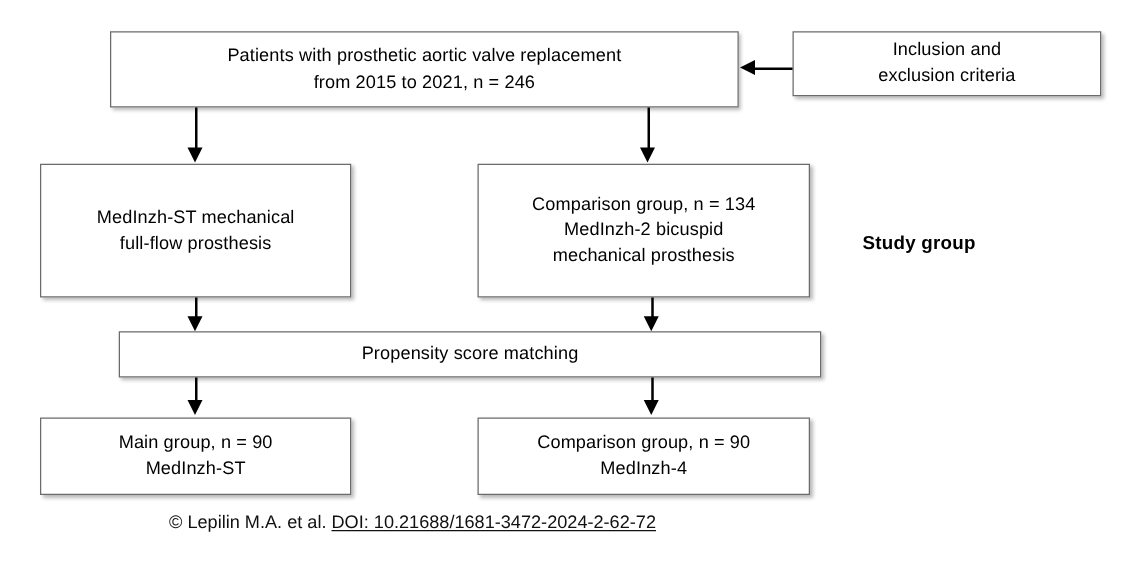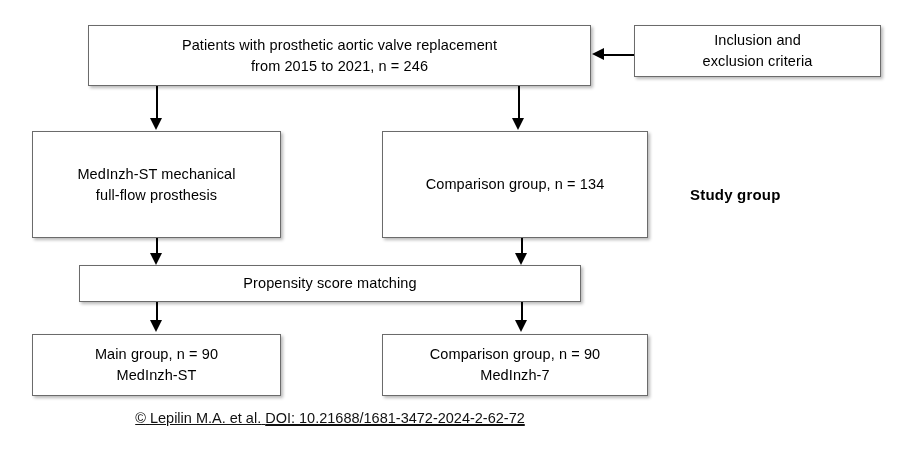--- a/index.html
+++ b/index.html
@@ -80,21 +80,20 @@
   
   #footer {
     position: absolute;
     left: 0;
     top: 410px;
     width: 660px;
     text-align: center;
     font-size: 14.5px;
     color: #111111;
     white-space: nowrap;
-    text-decoration: underline;
   }
   #footer .copy-mark { font-size: 14.5px; }
   #footer .doi {
     text-decoration: underline;
     text-underline-offset: 2px;
   }
 </style>
 </head>
 <body>
 
@@ -126,32 +125,34 @@
   <div class="node" id="node-main-group" style="left:32px; top:131px; width:249px; height:107px;">
     <div class="lines">
       <div>MedInzh-ST mechanical</div>
       <div>full-flow prosthesis</div>
     </div>
   </div>
 
   <div class="node" id="node-comparison-group" style="left:382px; top:131px; width:266px; height:107px;justify-content:center;">
     <div class="lines">
       <div>Comparison group, n = 134</div>
+      <div>MedInzh-2 bicuspid</div>
+      <div>mechanical prosthesis</div>
     </div>
   </div>
 
   <div id="caption" style="left:690px; top:186px;">Study group</div>
 
   <div class="vline" style="left:156px; top:238px; height:16px;"></div>
   <div class="arrow-down" style="left:150px; top:253px;"></div>
 
   <div class="vline" style="left:521px; top:238px; height:16px;"></div>
   <div class="arrow-down" style="left:515px; top:253px;"></div>
 
-  <div class="node" id="node-matching" style="left:79px; top:265px; width:502px; height:37px;">
+  <div class="node" id="node-matching" style="left:95px; top:265px; width:562px; height:37px;">
     <div class="lines">
       <div>Propensity score matching</div>
     </div>
   </div>
 
   <div class="vline" style="left:156px; top:302px; height:19px;"></div>
   <div class="arrow-down" style="left:150px; top:320px;"></div>
 
   <div class="vline" style="left:521px; top:302px; height:19px;"></div>
   <div class="arrow-down" style="left:515px; top:320px;"></div>
@@ -159,21 +160,21 @@
   <div class="node" id="node-main-group-matched" style="left:32px; top:334px; width:249px; height:62px;">
     <div class="lines">
       <div>Main group, n = 90</div>
       <div>MedInzh-ST</div>
     </div>
   </div>
 
   <div class="node" id="node-comparison-group-matched" style="left:382px; top:334px; width:266px; height:62px;">
     <div class="lines">
       <div>Comparison group, n = 90</div>
-      <div>MedInzh-7</div>
+      <div>MedInzh-4</div>
     </div>
   </div>
 
   <div id="footer">
     <span class="copy-mark">©</span>
     <span>Lepilin M.A. et al.</span>
     <span class="doi">DOI: 10.21688/1681-3472-2024-2-62-72</span>
   </div>
 
 </div>

